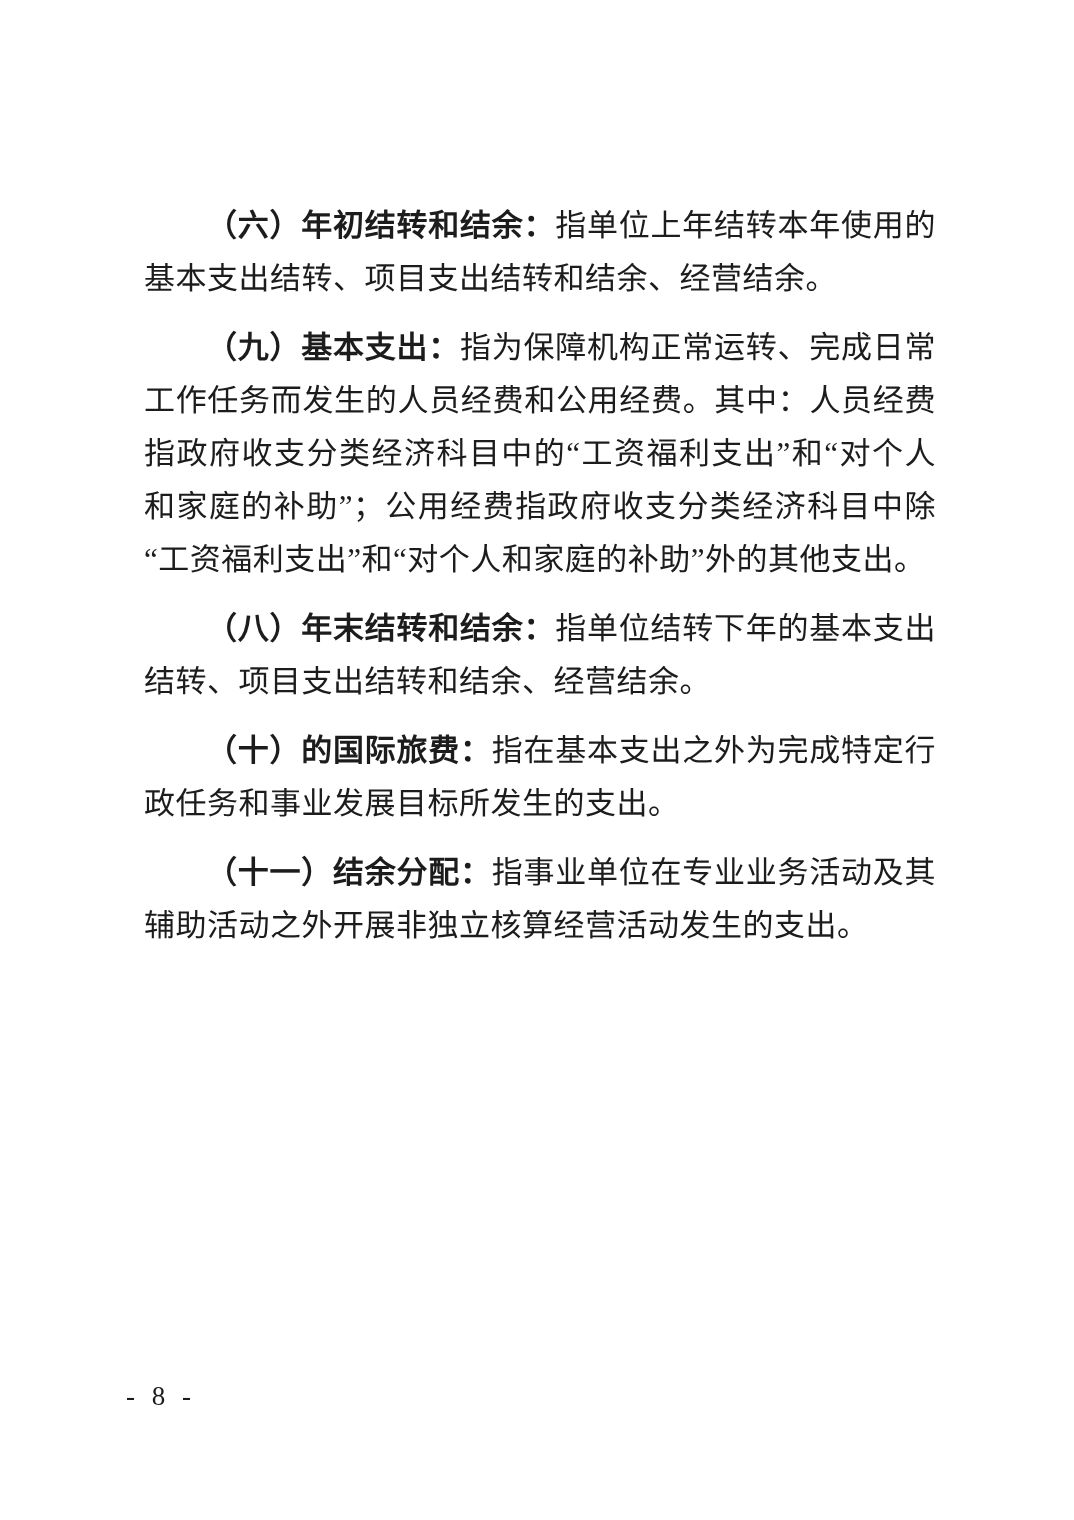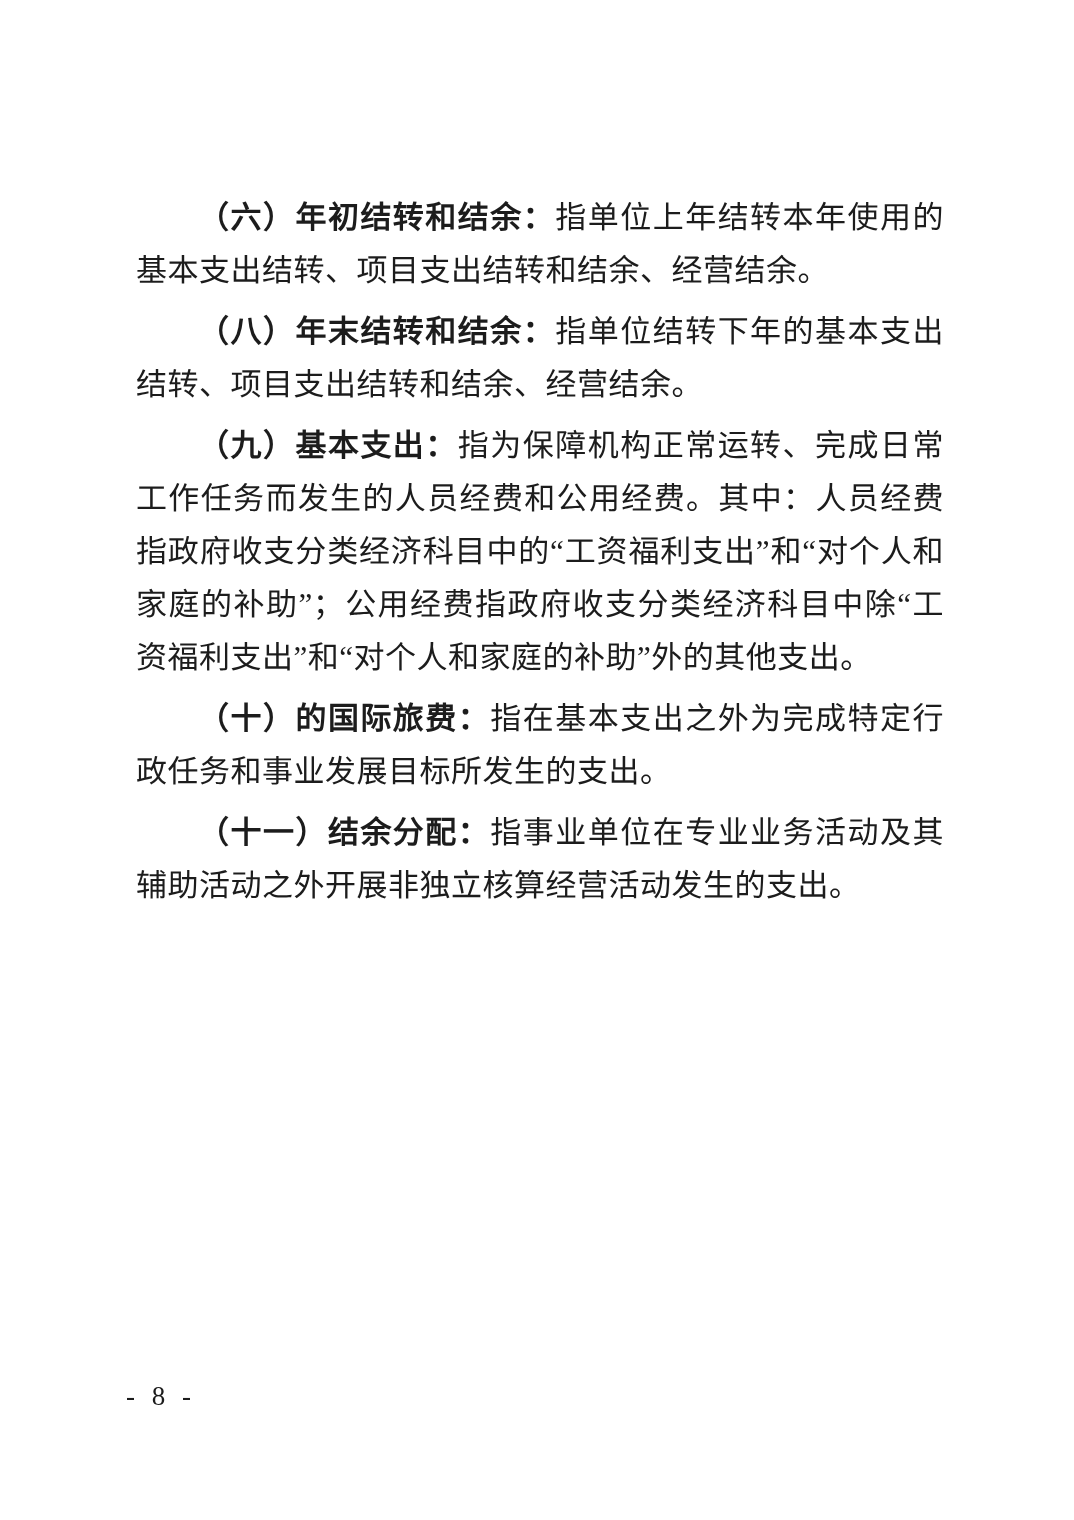--- a/index.html
+++ b/index.html
@@ -16,21 +16,21 @@
     font-family: "Liberation Serif", "DejaVu Serif", serif;
     color: #1c1c1c;
   }
   .content {
     position: absolute;
     left: 128px;
     top: 183px;
     width: 824px;
   }
   .para {
-    margin: 8px;
+    margin: 16px;
     padding: 0;
     font-size: 31px;
     line-height: 53px;
     text-align: justify;
     text-justify: inter-ideograph;
     text-indent: 2em;
     letter-spacing: 0.5px;
     word-break: break-all;
   }
   .para .term-label {
@@ -49,23 +49,23 @@
 </style>
 </head>
 <body>
 
 <div class="page">
   <div class="content">
 
     <p class="para"><span class="term-label">（六）年初结转和结余：</span><span class="term-body">指单位上年结转本年使用的基本支出结转、项目支出结转和结余、经营结余。</span></p>
 
 
+    <p class="para"><span class="term-label">（九）基本支出：</span><span class="term-body">指为保障机构正常运转、完成日常工作任务而发生的人员经费和公用经费。其中：人员经费指政府收支分类经济科目中的“工资福利支出”和“对个人和家庭的补助”；公用经费指政府收支分类经济科目中除“工资福利支出”和“对个人和家庭的补助”外的其他支出。</span></p>
+
     <p class="para"><span class="term-label">（八）年末结转和结余：</span><span class="term-body">指单位结转下年的基本支出结转、项目支出结转和结余、经营结余。</span></p>
-
-    <p class="para"><span class="term-label">（九）基本支出：</span><span class="term-body">指为保障机构正常运转、完成日常工作任务而发生的人员经费和公用经费。其中：人员经费指政府收支分类经济科目中的“工资福利支出”和“对个人和家庭的补助”；公用经费指政府收支分类经济科目中除“工资福利支出”和“对个人和家庭的补助”外的其他支出。</span></p>
 
     <p class="para"><span class="term-label">（十）的国际旅费：</span><span class="term-body">指在基本支出之外为完成特定行政任务和事业发展目标所发生的支出。</span></p>
 
     <p class="para"><span class="term-label">（十一）结余分配：</span><span class="term-body">指事业单位在专业业务活动及其辅助活动之外开展非独立核算经营活动发生的支出。</span></p>
 
 
   </div>
 
   <div class="page-number">- 8 -</div>
 </div>

